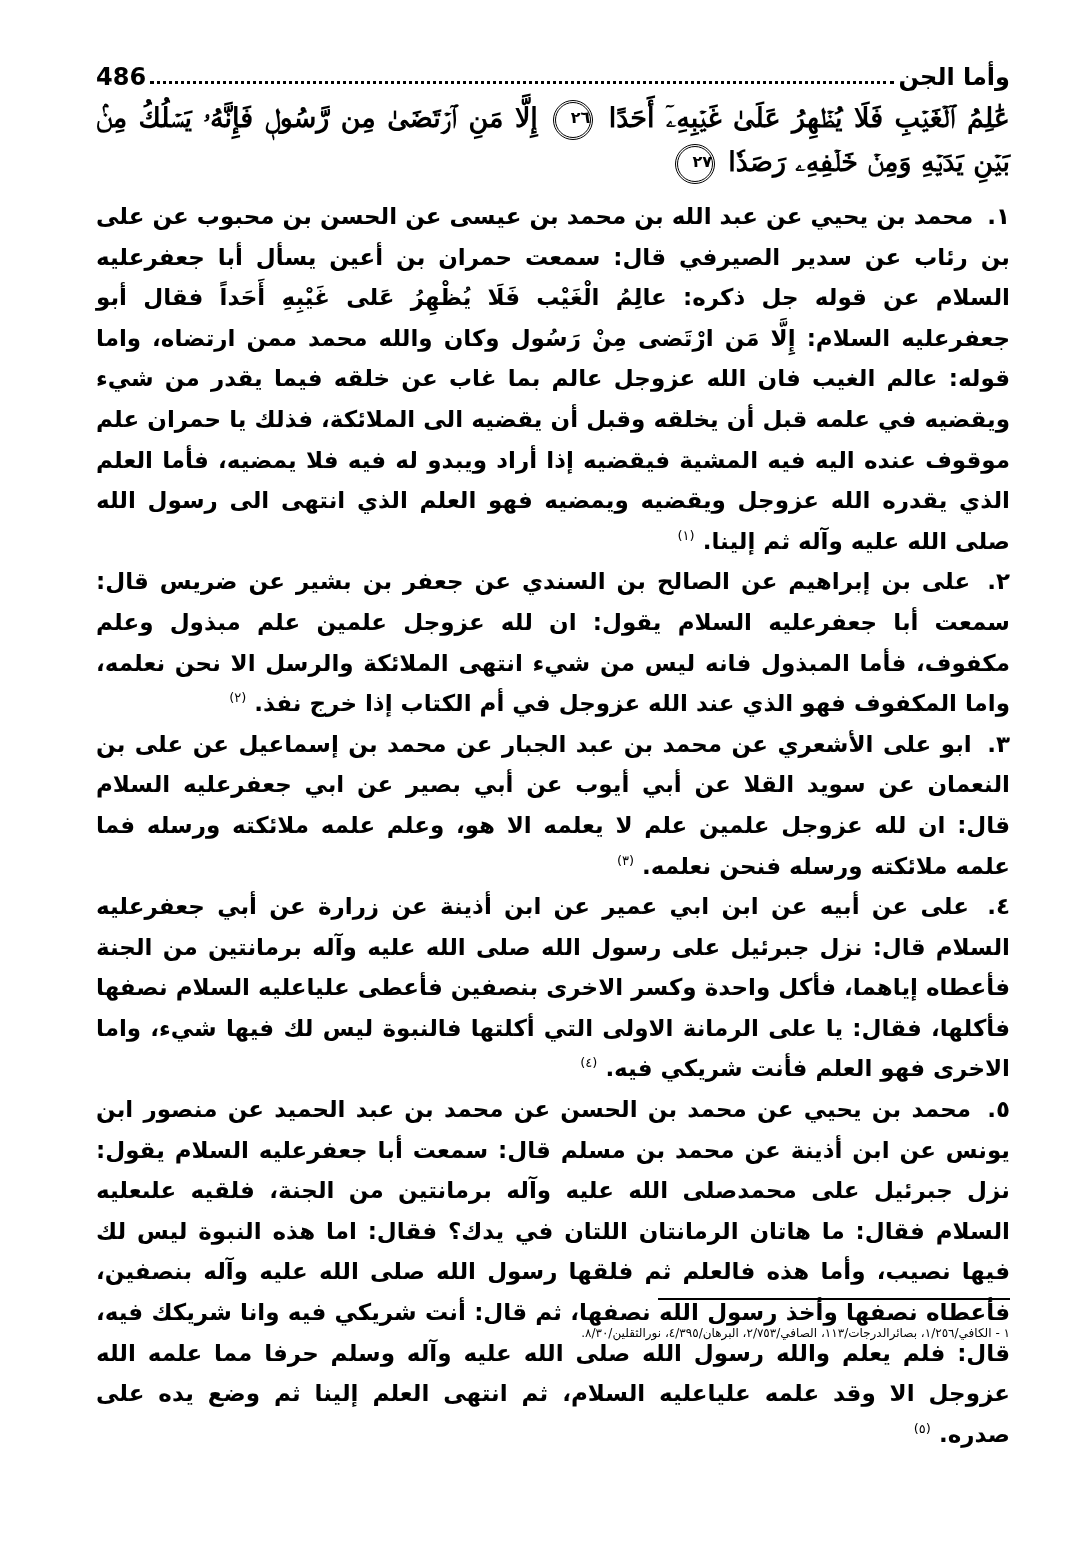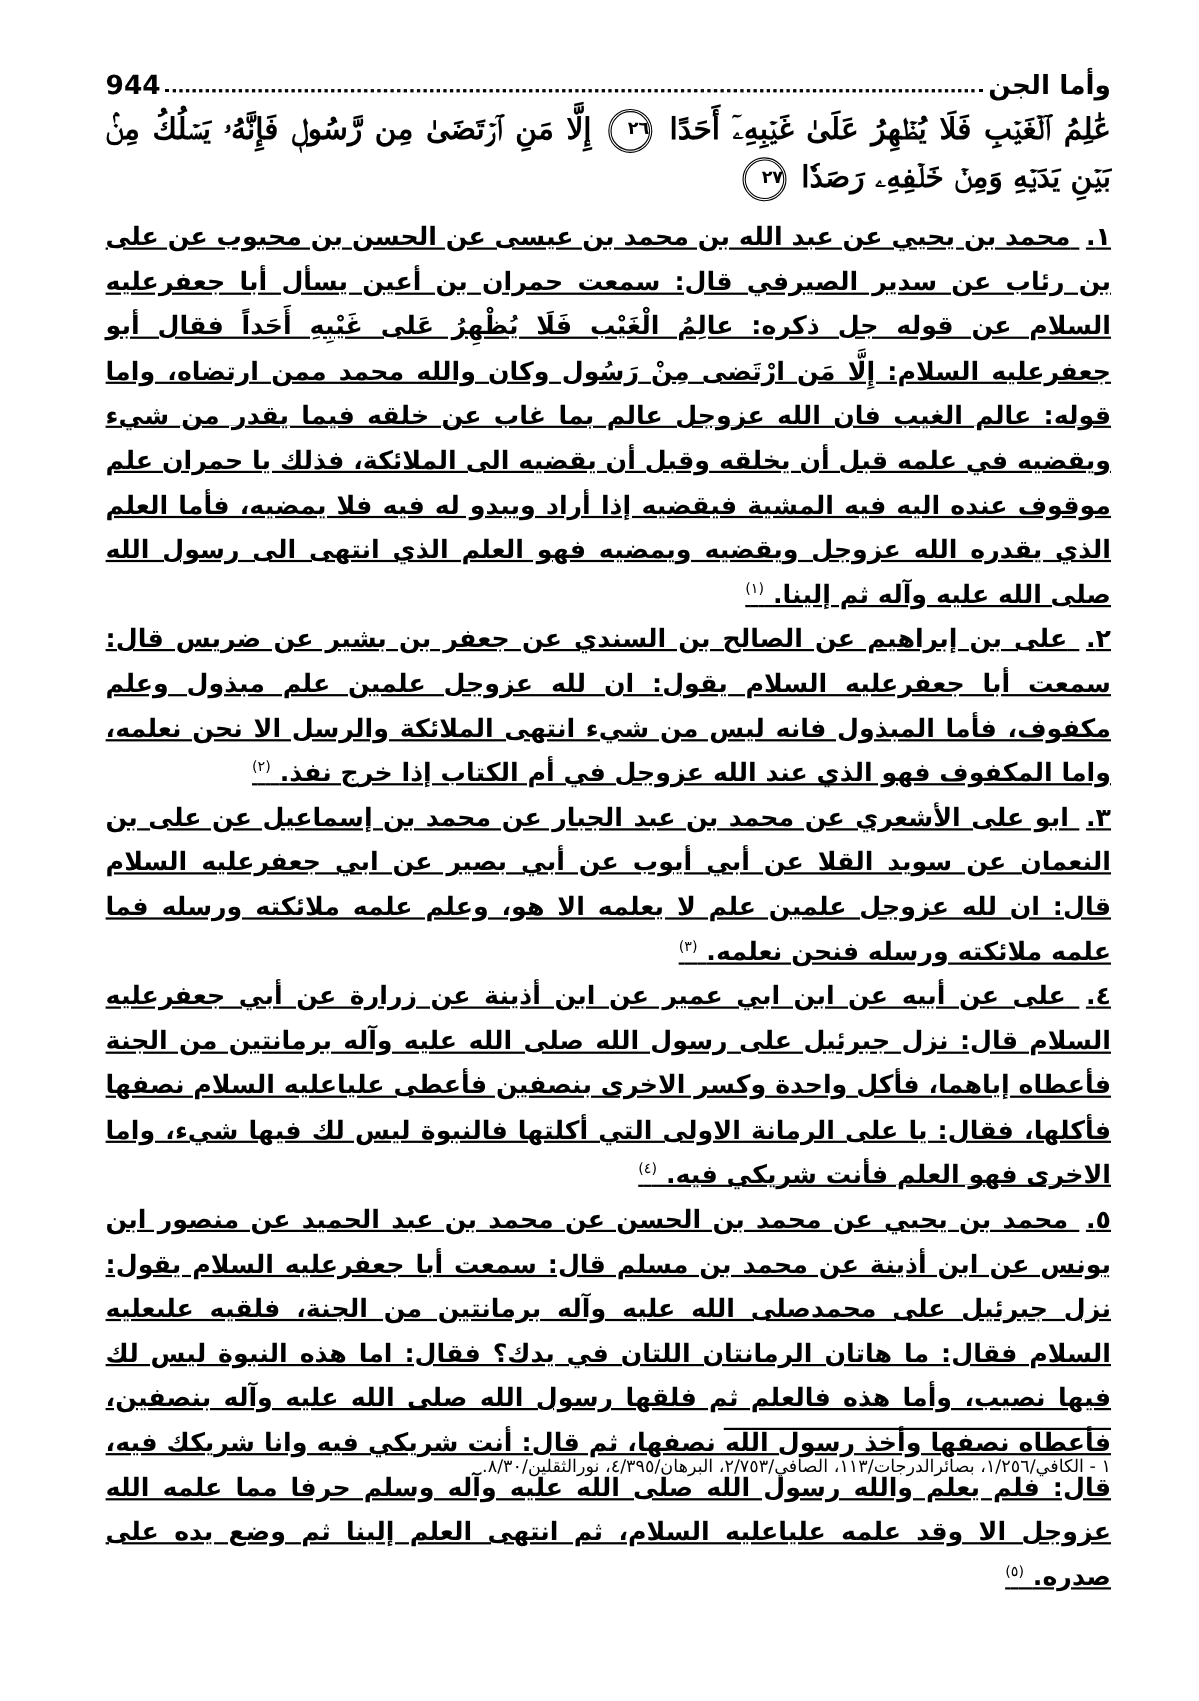--- a/index.html
+++ b/index.html
@@ -26,46 +26,46 @@
     .ayah-mark {
       display: inline-block; width: 34px; height: 34px; line-height: 30px;
       border: 3px double #000; border-radius: 50%;
       text-align: center; font-size: 16px; font-weight: bold;
       margin: 0 4px; vertical-align: middle; font-family: "DejaVu Sans", sans-serif;
     }
 
     .hadiths {
       position: absolute; top: 196px; left: 0; width: 914px;
       font-family: "DejaVu Sans", "Liberation Sans", sans-serif;
-      font-size: 23px; line-height: 40.6px; font-weight: bold; text-decoration: underline;
+      font-size: 23px; line-height: 40.6px; font-weight: bold;
     }
     .hadith { text-align: justify; text-align-last: right; margin: 0; }
     .hadith .num { margin-left: 6px; }
     .hadith sup { font-size: 13px; font-weight: normal; vertical-align: super; line-height: 0; }
 
     .fn-rule {
       position: absolute; top: 1298px; right: 0; width: 352px; height: 0;
       border-top: 2px solid #000;
     }
     .footnotes {
       position: absolute; top: 1318px; left: 0; width: 914px;
       font-family: "DejaVu Sans", "Liberation Sans", sans-serif;
-      font-size: 16px; line-height: 30px;
+      font-size: 12px; line-height: 30px;
     }
     .footnote { margin: 0; text-align: right; }
   </style>
 </head>
 <body>
 
 <div class="page">
 
   <div class="running-head">
     <span>وأما الجن</span>
     <span class="dots"></span>
-    <span>944</span>
+    <span>486</span>
   </div>
 
   <div class="verse">
     <span>عَٰلِمُ ٱلۡغَيۡبِ فَلَا يُظۡهِرُ عَلَىٰ غَيۡبِهِۦٓ أَحَدًا</span>
     <span class="ayah-mark"><span>٢٦</span></span>
     <span>إِلَّا مَنِ ٱرۡتَضَىٰ مِن رَّسُولٖ فَإِنَّهُۥ يَسۡلُكُ مِنۢ بَيۡنِ يَدَيۡهِ وَمِنۡ خَلۡفِهِۦ رَصَدٗا</span>
     <span class="ayah-mark"><span>٢٧</span></span>
   </div>
 
   <div class="hadiths">

